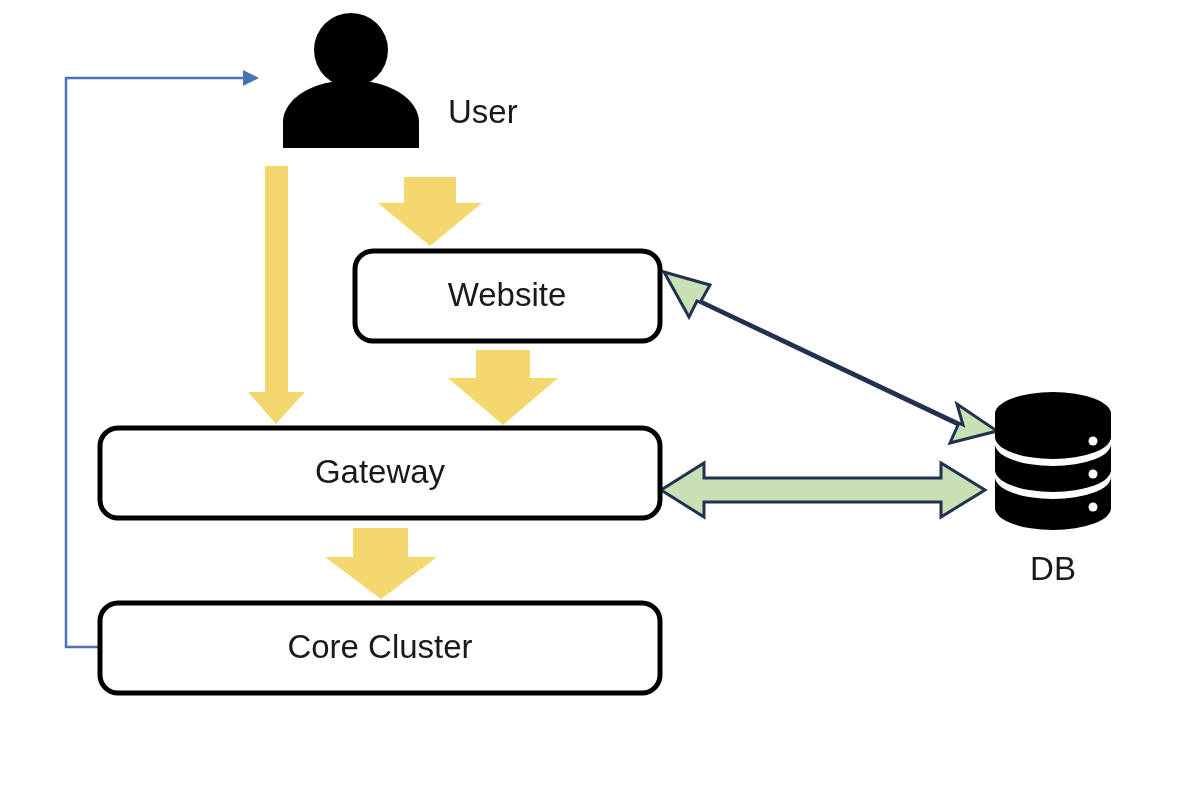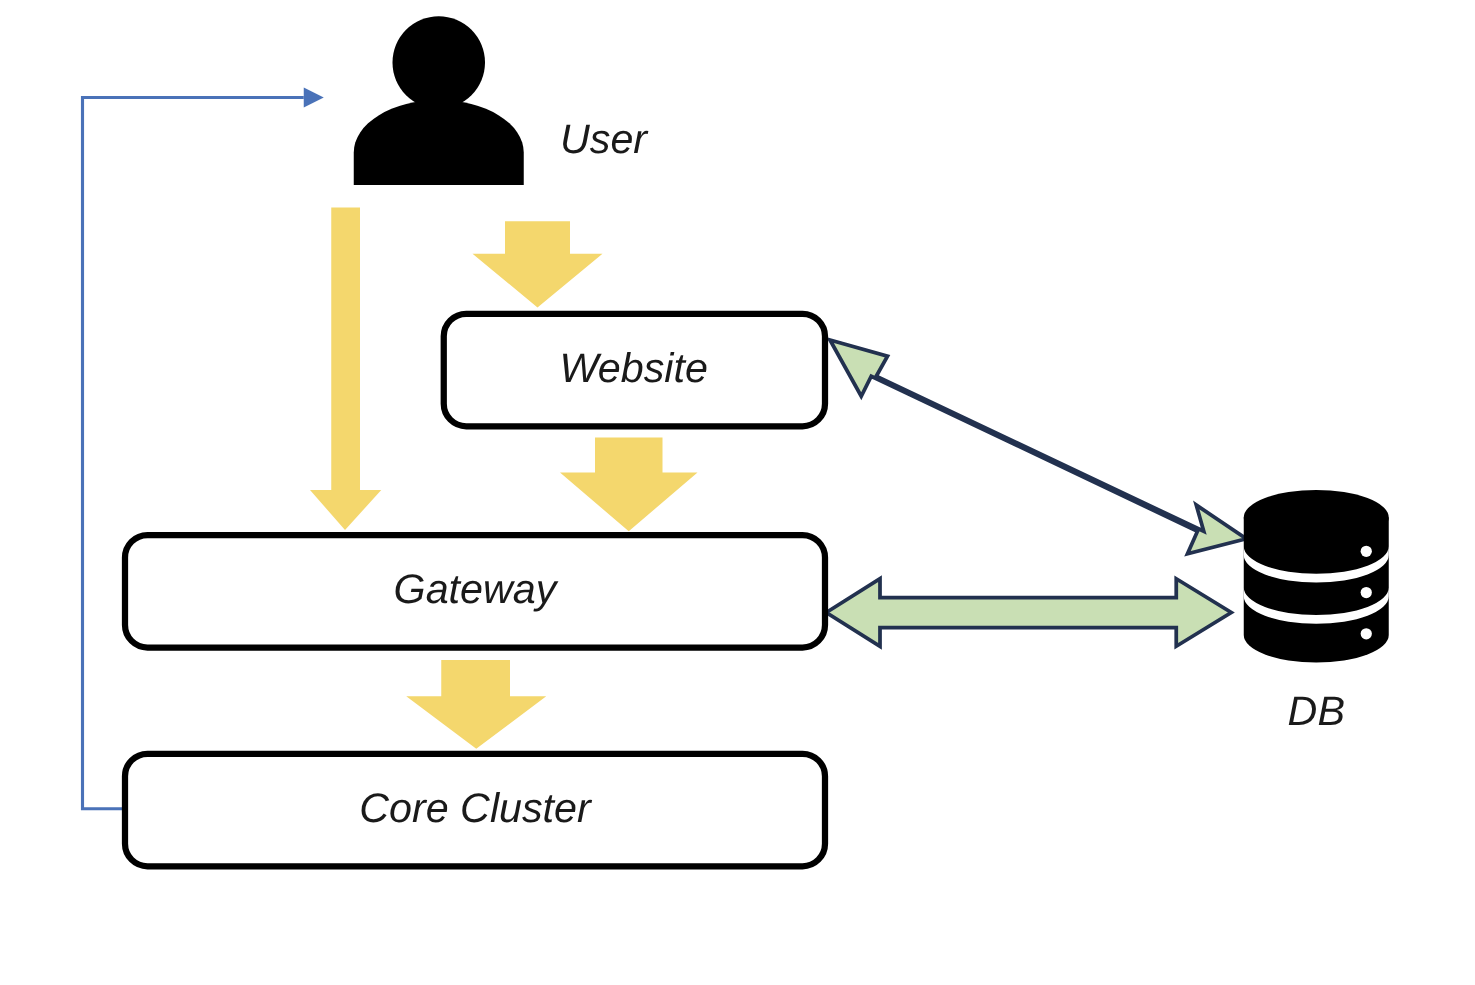--- a/index.html
+++ b/index.html
@@ -10,21 +10,20 @@
   }
   body {
     font-family: "Liberation Sans", sans-serif;
   }
   #canvas {
     position: relative;
     width: 1180px;
     height: 788px;
     background: #ffffff;
     overflow: hidden;
-    font-style: italic;
   }
   #diagram-svg {
     position: absolute;
     left: 0;
     top: 0;
     width: 1180px;
     height: 788px;
   }
   .node-label {
     font-family: "Liberation Sans", sans-serif;

